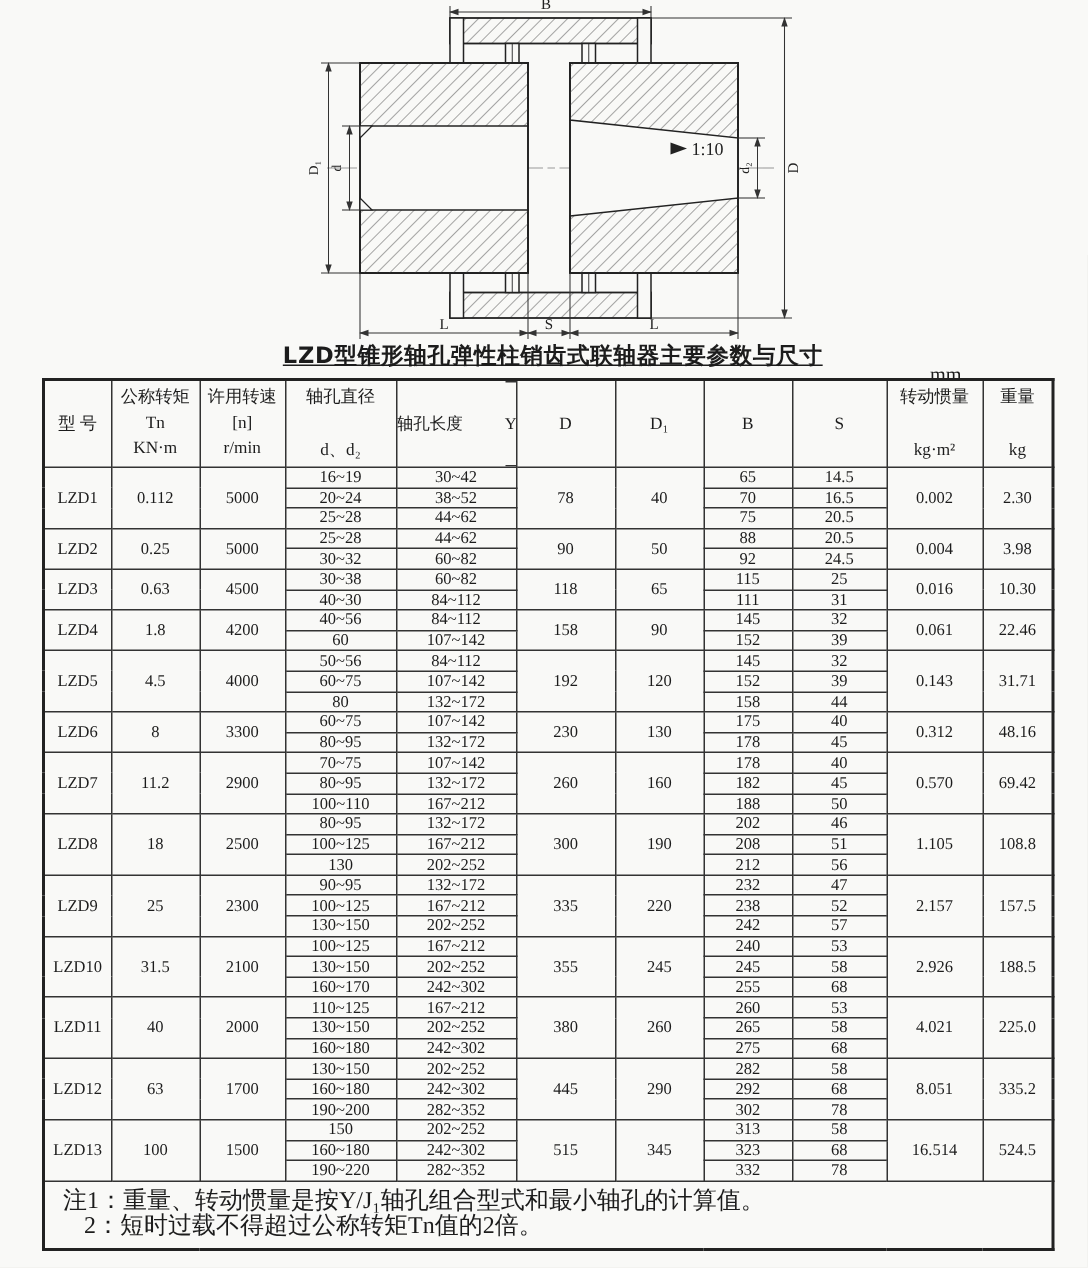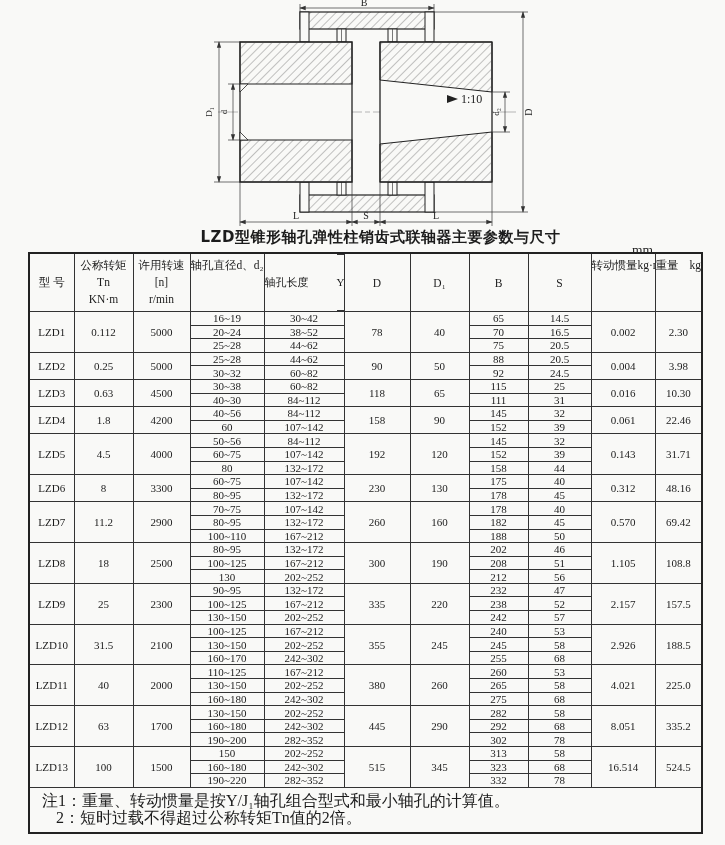--- a/index.html
+++ b/index.html
@@ -1,30 +1,30 @@
 <!DOCTYPE html>
 <html><head>
 <meta charset="utf-8">
 <style>
   html,body{margin:0;padding:0;background:#eeeeec;}
   .page{position:relative;width:725px;height:845px;background:#f9f9f7;overflow:hidden;
         font-family:"Liberation Serif","DejaVu Serif",serif;color:#1c1c1c;}
   .drawing-wrap{position:absolute;top:0;left:0;width:725px;height:228px;}
-  .title-row{position:absolute;top:228px;left:44px;width:673px;height:22px;}
+  .title-row{position:absolute;top:228px;left:32px;width:673px;height:22px;text-decoration:underline;}
   .page-title{display:block;text-align:center;font-family:"DejaVu Sans","Liberation Sans",sans-serif;
         font-weight:700;font-size:15px;letter-spacing:0.5px;}
   .unit-label{position:absolute;left:588px;top:2px;font-family:"Liberation Serif",serif;
         font-weight:400;font-size:13.5px;margin-top:12px;}
   table.params{position:absolute;top:252px;left:28px;width:673px;border-collapse:collapse;
         border:2px solid #222;table-layout:fixed;background:#f9f9f7;}
   table.params th, table.params td{border:1px solid #333;text-align:center;vertical-align:middle;
         overflow:hidden;white-space:nowrap;}
   thead th{font-weight:400;font-size:11.5px;height:56px;padding:0;}
   .hdr-line{line-height:17px;font-size:11.5px;}
-  .hdr-stack{display:flex;flex-direction:row;justify-content:space-between;height:52px;padding:2px 0;}
+  .hdr-stack{display:flex;flex-direction:column;justify-content:space-between;height:52px;padding:2px 0;}
   .hdr-triple{display:flex;height:57px;}
   .hdr-triple > div{flex:1;display:flex;align-items:center;justify-content:center;font-size:11px;}
   .hdr-triple > .mid{border-top:1px solid #333;border-bottom:1px solid #333;margin-left:28px;}
   tbody td{font-size:11px;height:12.6px;line-height:12px;padding:0;}
   .notes-cell{text-align:left !important;font-size:16px;padding:4px 4px 6px 12px !important;
         line-height:17px;white-space:normal !important;}
   .note-line2{padding-left:14px;}
   svg text{font-family:"Liberation Serif","DejaVu Serif",serif;fill:#222;}
 </style>
 </head>

